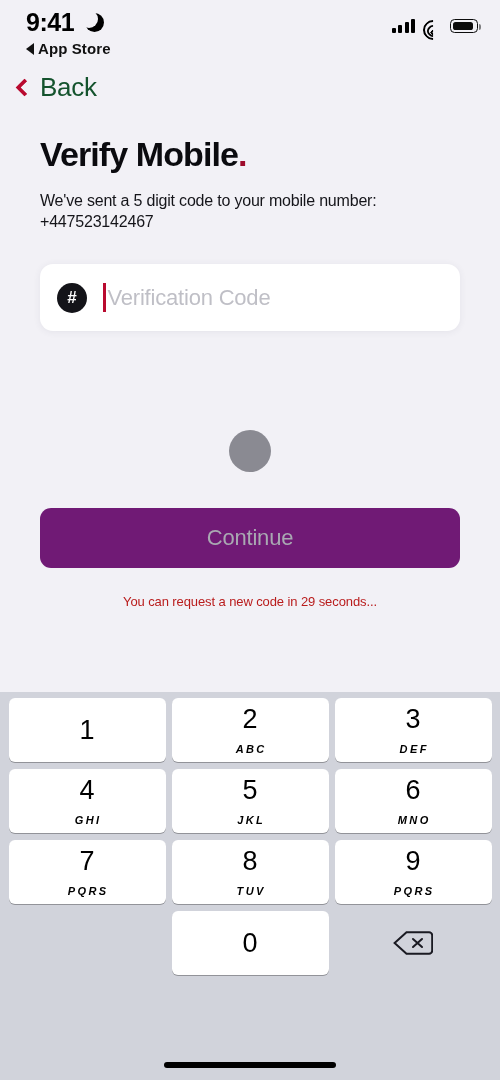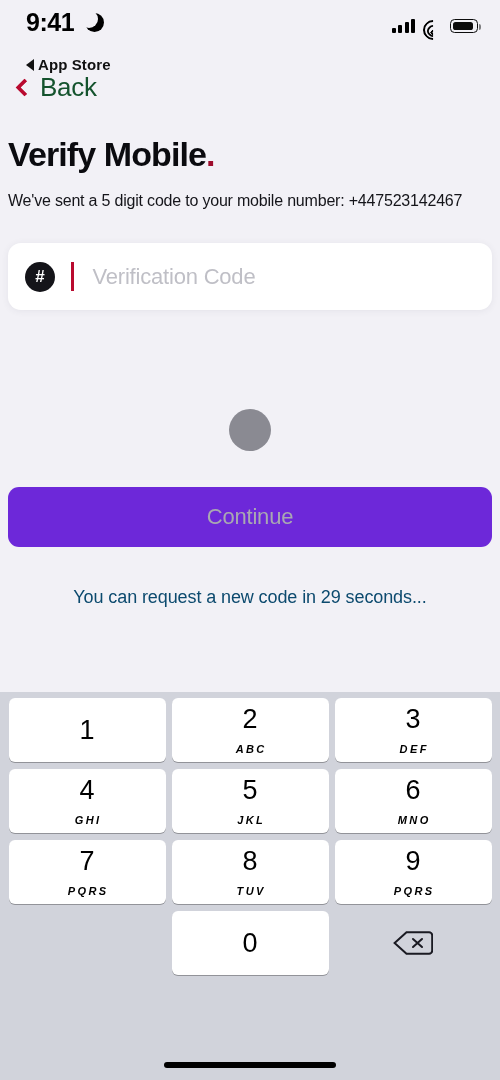--- a/index.html
+++ b/index.html
@@ -21,21 +21,21 @@
   .moon-icon { width:19px; height:19px; position:relative; display:inline-block; }
   .moon-icon::before {
     content:""; position:absolute; left:0; top:0;
     width:19px; height:19px; border-radius:50%; background:#000;
   }
   .moon-icon::after {
     content:""; position:absolute; left:-5px; top:-3px;
     width:18px; height:18px; border-radius:50%; background:#F2F1F6;
   }
   .sb-appstore {
-    margin-top:19px; font-size:15px; font-weight:600; color:#111;
+    margin-top:3px; font-size:15px; font-weight:600; color:#111;
     display:flex; align-items:center; gap:4px; letter-spacing:0.1px;
   }
   .tri-left {
     width:0; height:0; border-top:6px solid transparent;
     border-bottom:6px solid transparent; border-right:8px solid #111;
   }
   .sb-right {
     position:absolute; right:22px; top:18px;
     display:flex; align-items:flex-end; gap:7px;
   }
@@ -73,21 +73,21 @@
     padding:10px 0 0 14px; cursor:pointer; width:fit-content;
   }
   .chev {
     width:13px; height:13px;
     border-left:4px solid #B90A2F; border-bottom:4px solid #B90A2F;
     transform:rotate(45deg); margin-left:4px; border-radius:1px;
   }
   .nav-back-label { font-size:26px; color:#14532d; letter-spacing:-0.3px; }
 
   
-  .content { padding:0 8px; }
+  .content { padding:0 40px; }
   .title {
     margin-top:32px; font-size:34px; font-weight:bold;
     color:#0B0B0F; letter-spacing:-0.9px;
   }
   .title .dot { color:#9E0C2C; }
   .subtitle {
     margin-top:16px; font-size:16px; line-height:1.32;
     color:#15151A; letter-spacing:-0.2px;
   }
 
@@ -98,33 +98,33 @@
   }
   .hash-badge {
     width:30px; height:30px; border-radius:50%; background:#141419;
     color:#FFF; font-size:17px; font-weight:bold;
     display:flex; align-items:center; justify-content:center; flex:0 0 auto;
   }
   .caret {
     width:2.5px; height:29px; background:#B90A2F; margin-left:16px; flex:0 0 auto;
   }
   .placeholder {
-    margin-left:19px; font-size:22px; color:#BFBFC6; letter-spacing:-0.2px;
+    margin-left:2px; font-size:22px; color:#BFBFC6; letter-spacing:-0.2px;
   }
 
   .spinner-wrap { margin-top:99px; display:flex; justify-content:center; }
   .spinner { width:42px; height:42px; border-radius:50%; background:#8A8A92; }
 
   .continue-btn {
-    margin-top:36px; height:60px; background:#6d28d9; border-radius:11px;
+    margin-top:36px; height:60px; background:#701a75; border-radius:11px;
     display:flex; align-items:center; justify-content:center;
     font-size:22px; color:#A9A8B2; letter-spacing:-0.2px; border:none; width:100%;
   }
   .resend {
-    margin-top:40px; text-align:center; font-size:18px; color:#0c4a6e;
+    margin-top:26px; text-align:center; font-size:13px; color:#b91c1c;
     letter-spacing:-0.1px;
   }
 
   
   .keyboard {
     position:absolute; left:0; bottom:0; width:500px; height:388px;
     background:#D1D3DB; padding:6px 3px 0 3px;
   }
   .kb-row { display:flex; justify-content:center; gap:6px; margin-bottom:7px; }
   .key {

